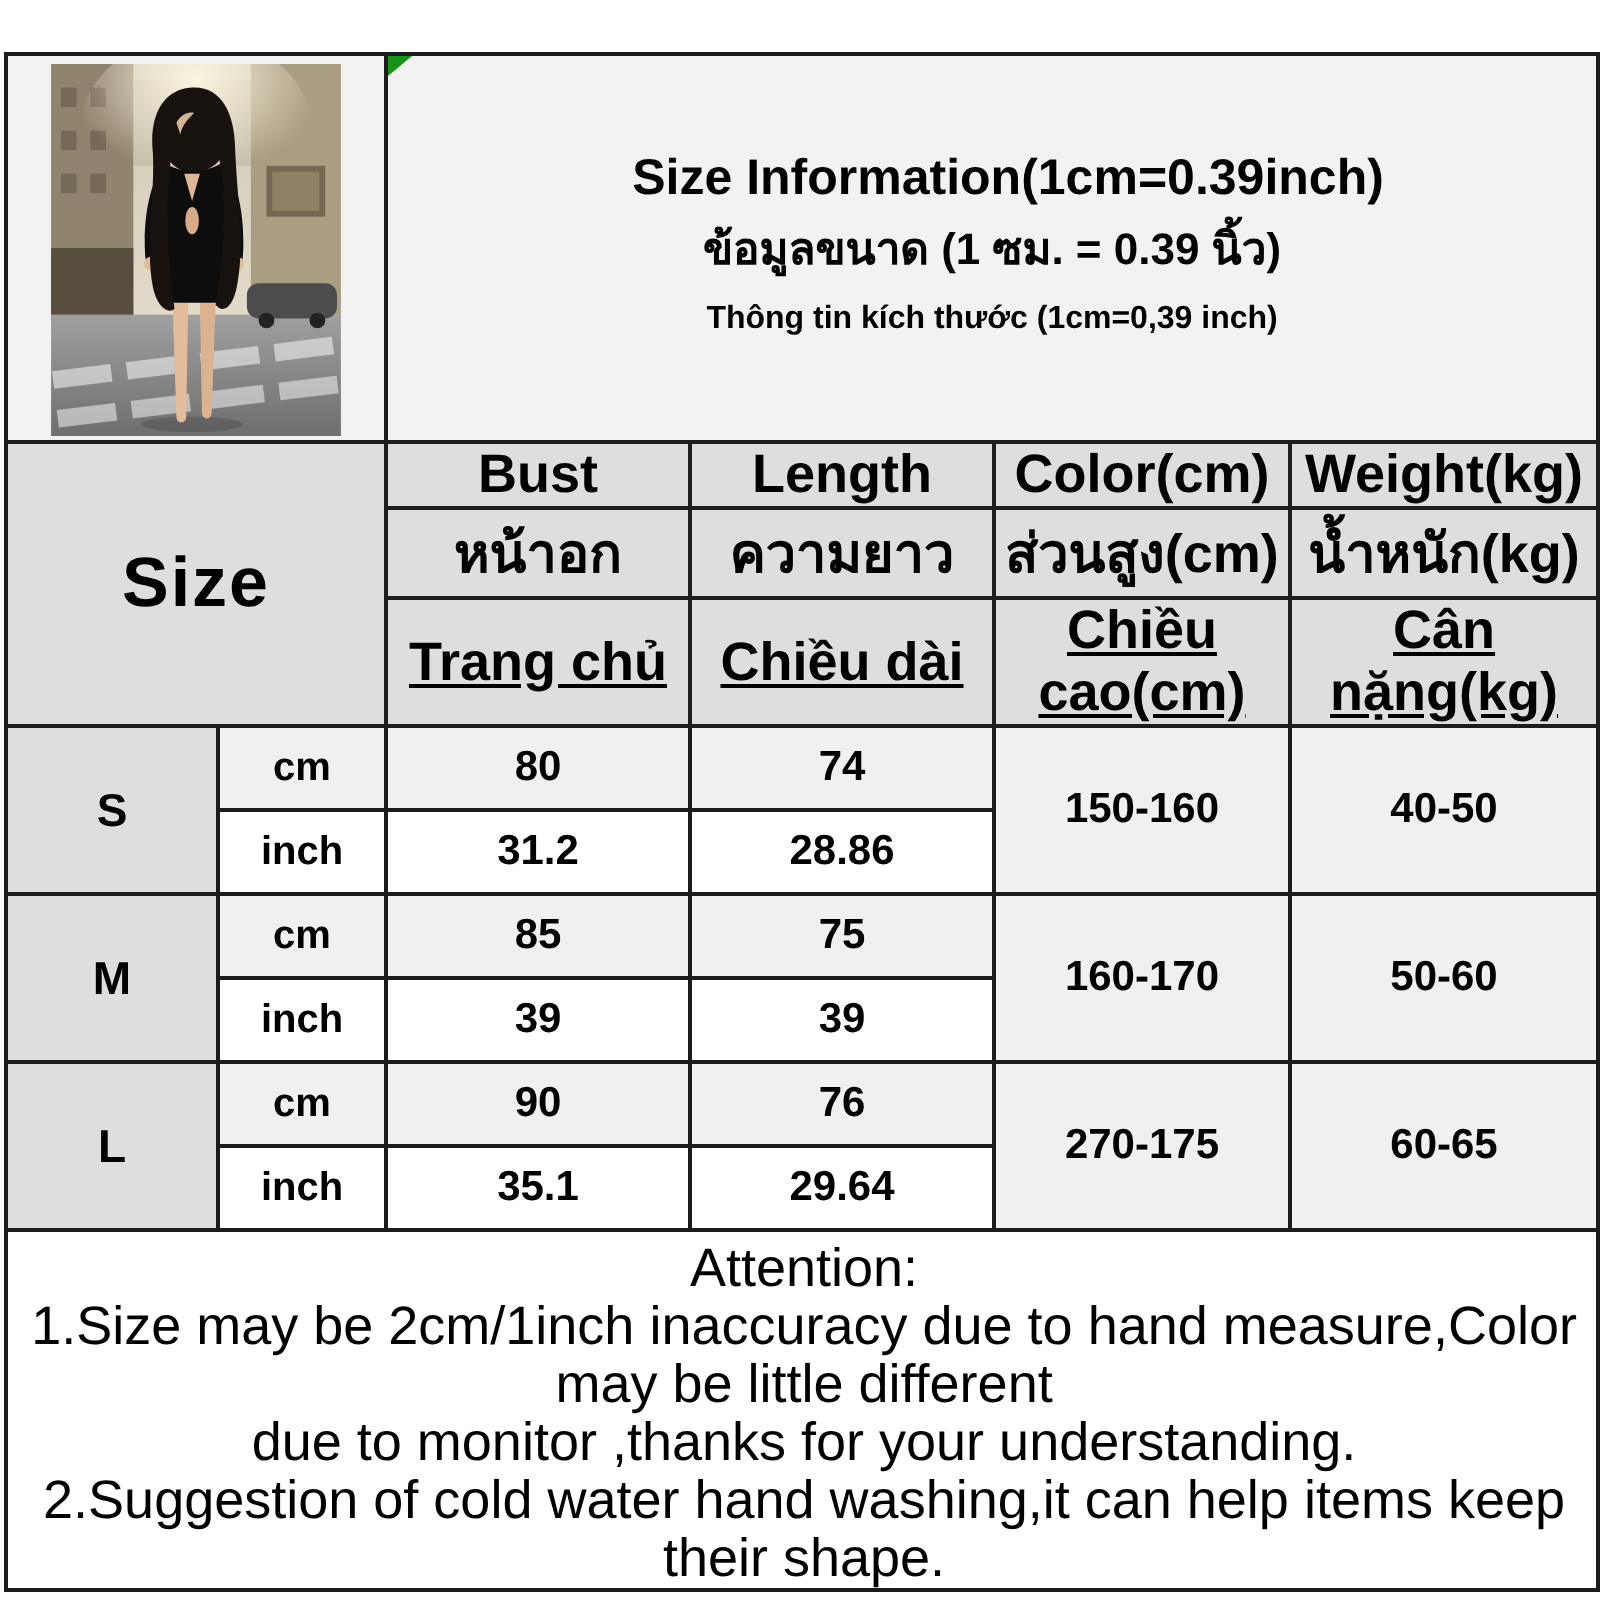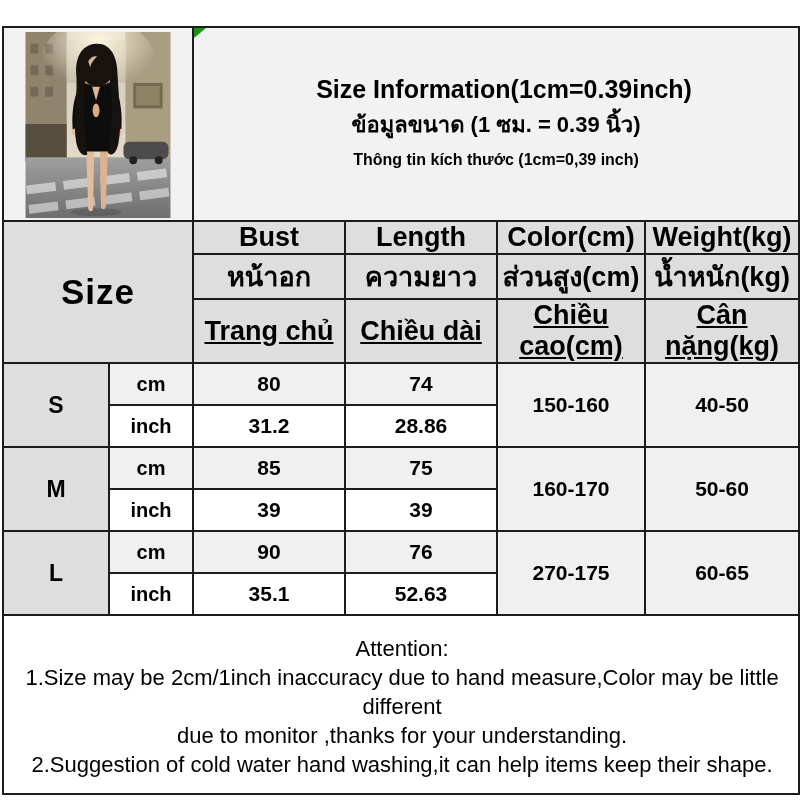--- a/index.html
+++ b/index.html
@@ -42,21 +42,21 @@
     background:var(--header-gray);font-size:35px;font-weight:bold;letter-spacing:1px;
   }
   .hd{background:var(--header-gray);font-size:27px;font-weight:bold;}
   .size-lb{background:var(--header-gray);font-size:23px;font-weight:bold;}
   .unit{font-size:20px;font-weight:bold;}
   .val{font-size:21px;font-weight:600;}
   .g{background:var(--light-gray);}
   .w{background:var(--white);}
   .attention{
     background:var(--white);height:173px;vertical-align:top;text-align:left;
-    font-size:22px;font-weight:400;line-height:29px;
+    font-size:27px;font-weight:400;line-height:29px;
     padding:4px 4px 0 6px !important;
   }
   
   .photo{
     width:146px;height:186px;margin:2px auto 0 auto;display:block;
   }
   .photo svg{display:block;width:146px;height:186px;}
 </style>
 </head>
 <body>
@@ -199,21 +199,21 @@
     <td class="size-lb" rowspan="2">L</td>
     <td class="unit g">cm</td>
     <td class="val g">90</td>
     <td class="val g">76</td>
     <td class="val g" rowspan="2">270-175</td>
     <td class="val g" rowspan="2">60-65</td>
   </tr>
   <tr class="r-in">
     <td class="unit w">inch</td>
     <td class="val w">35.1</td>
-    <td class="val w">52.63</td>
+    <td class="val w">29.64</td>
   </tr>
 
   <tr>
     <td class="attention" colspan="6">
       <div>Attention:</div>
       <div>1.Size may be 2cm/1inch inaccuracy due to hand measure,Color may be little different</div>
       <div>due to monitor ,thanks for your understanding.</div>
       <div>2.Suggestion of cold water hand washing,it can help items keep their shape.</div>
     </td>
   </tr>

